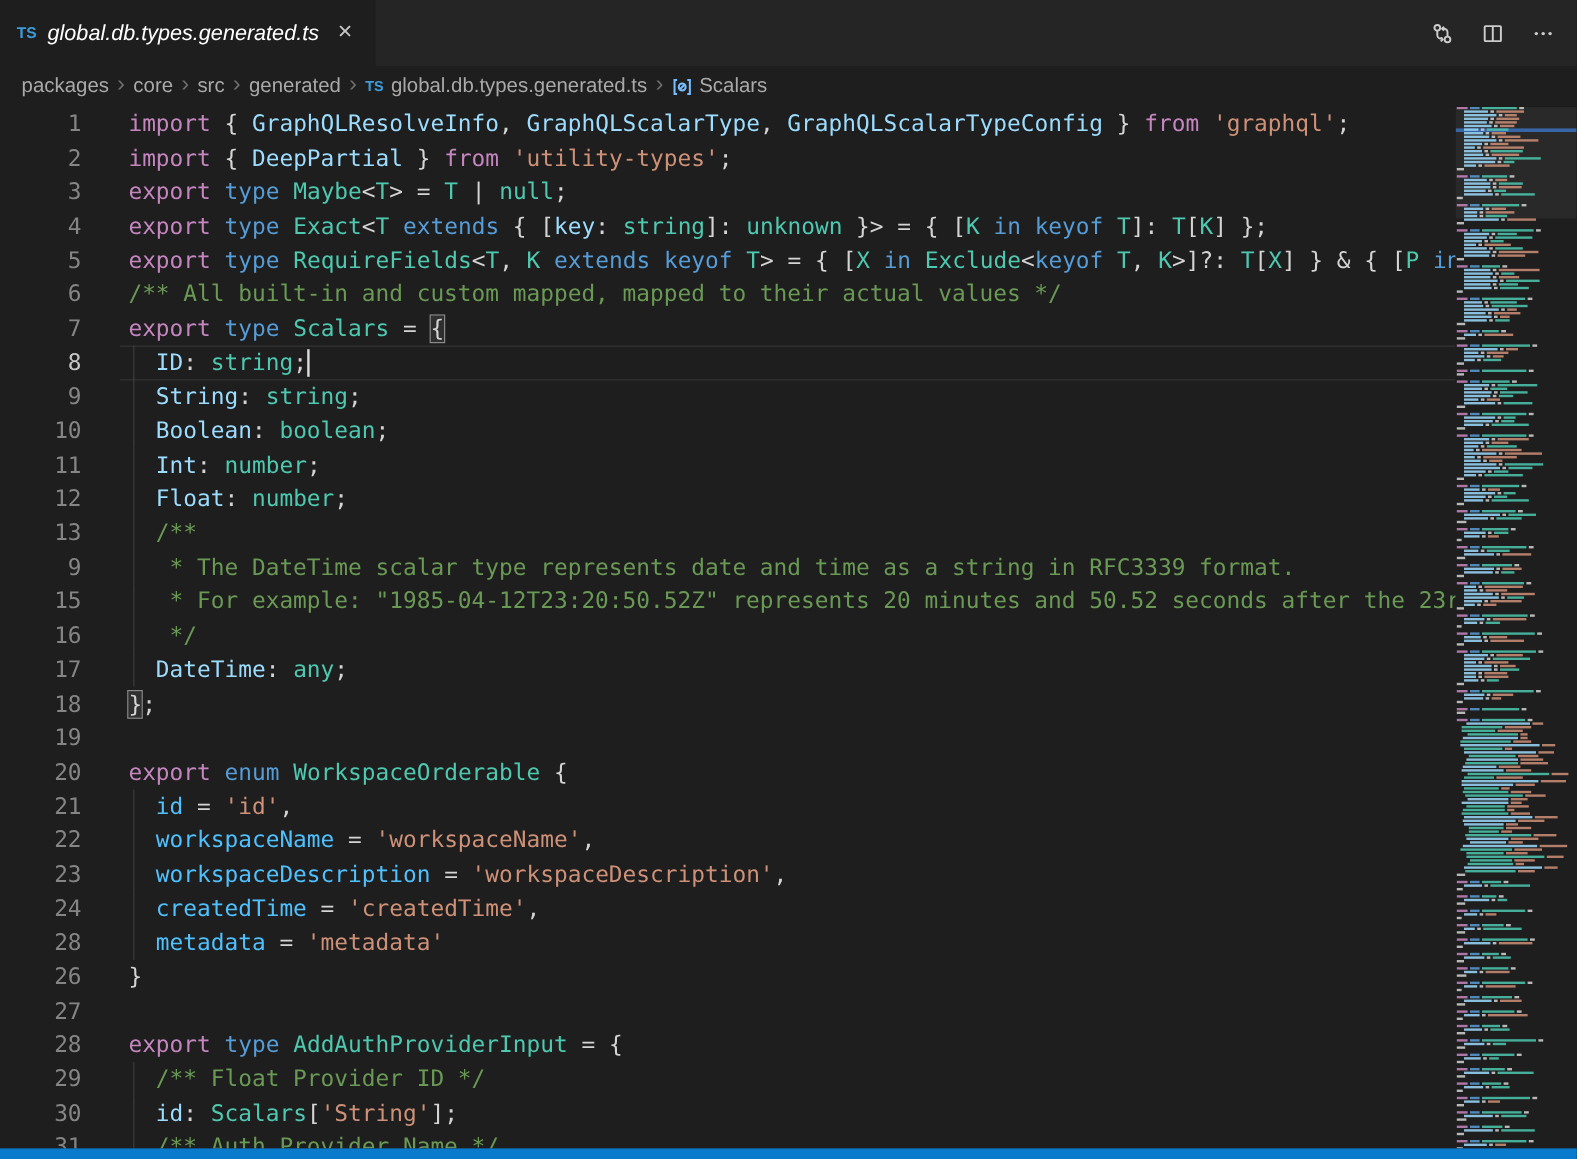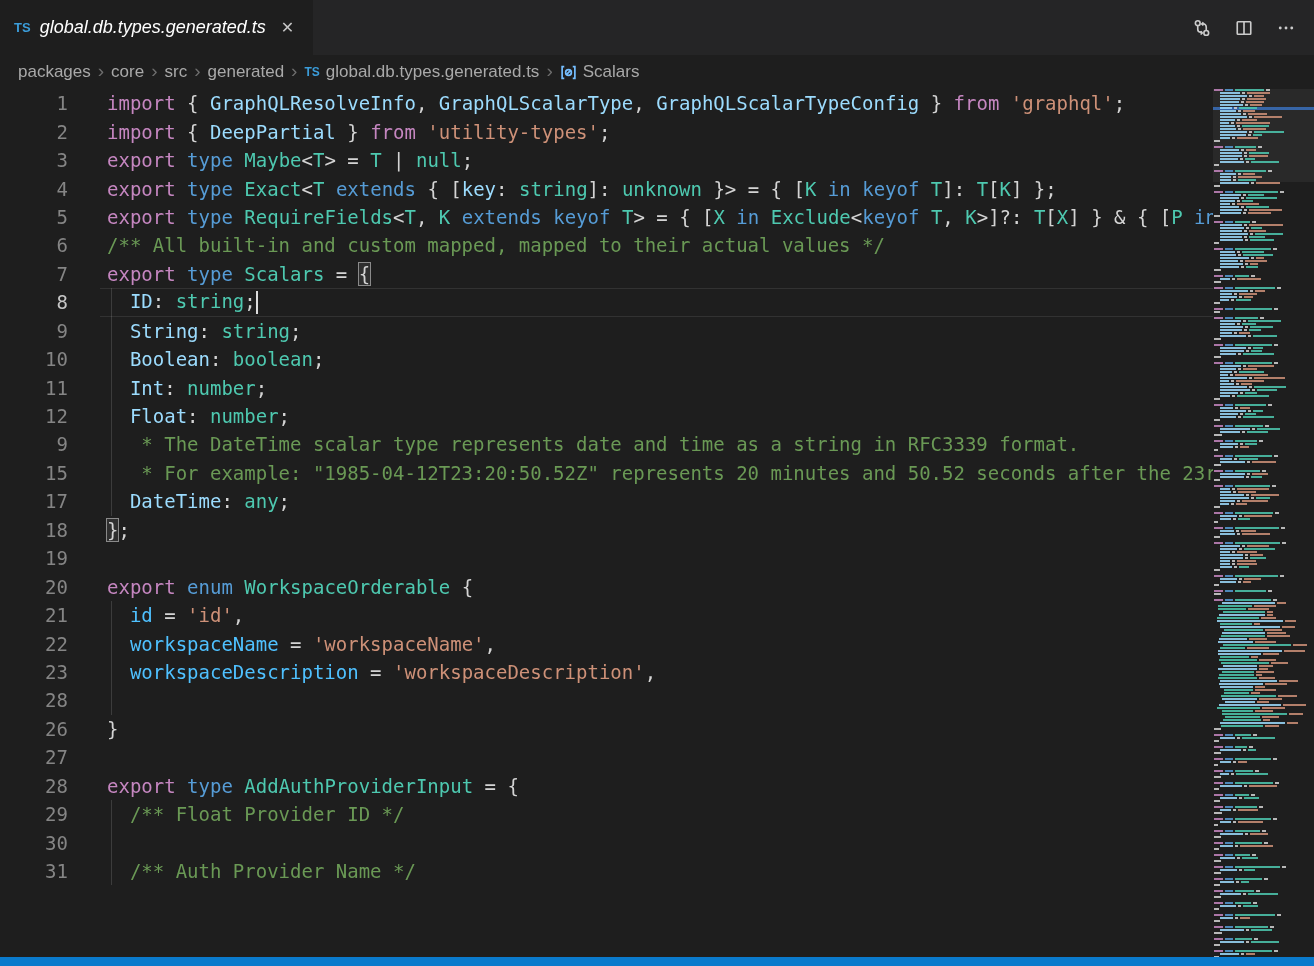--- a/index.html
+++ b/index.html
@@ -144,35 +144,38 @@
       <div class="line"><span class="ln">3</span><span class="lt"><span class="c-kw">export</span><span class="c-pun"> </span><span class="c-kw2">type</span><span class="c-pun"> </span><span class="c-typ">Maybe</span><span class="c-pun">&lt;</span><span class="c-typ">T</span><span class="c-pun">&gt; = </span><span class="c-typ">T</span><span class="c-pun"> | </span><span class="c-typ">null</span><span class="c-pun">;</span></span></div>
       <div class="line"><span class="ln">4</span><span class="lt"><span class="c-kw">export</span><span class="c-pun"> </span><span class="c-kw2">type</span><span class="c-pun"> </span><span class="c-typ">Exact</span><span class="c-pun">&lt;</span><span class="c-typ">T</span><span class="c-pun"> </span><span class="c-kw2">extends</span><span class="c-pun"> { [</span><span class="c-prop">key</span><span class="c-pun">: </span><span class="c-typ">string</span><span class="c-pun">]: </span><span class="c-typ">unknown</span><span class="c-pun"> }&gt; = { [</span><span class="c-typ">K</span><span class="c-pun"> </span><span class="c-kw2">in</span><span class="c-pun"> </span><span class="c-kw2">keyof</span><span class="c-pun"> </span><span class="c-typ">T</span><span class="c-pun">]: </span><span class="c-typ">T</span><span class="c-pun">[</span><span class="c-typ">K</span><span class="c-pun">] };</span></span></div>
       <div class="line"><span class="ln">5</span><span class="lt"><span class="c-kw">export</span><span class="c-pun"> </span><span class="c-kw2">type</span><span class="c-pun"> </span><span class="c-typ">RequireFields</span><span class="c-pun">&lt;</span><span class="c-typ">T</span><span class="c-pun">, </span><span class="c-typ">K</span><span class="c-pun"> </span><span class="c-kw2">extends</span><span class="c-pun"> </span><span class="c-kw2">keyof</span><span class="c-pun"> </span><span class="c-typ">T</span><span class="c-pun">&gt; = { [</span><span class="c-typ">X</span><span class="c-pun"> </span><span class="c-kw2">in</span><span class="c-pun"> </span><span class="c-typ">Exclude</span><span class="c-pun">&lt;</span><span class="c-kw2">keyof</span><span class="c-pun"> </span><span class="c-typ">T</span><span class="c-pun">, </span><span class="c-typ">K</span><span class="c-pun">&gt;]?: </span><span class="c-typ">T</span><span class="c-pun">[</span><span class="c-typ">X</span><span class="c-pun">] } &amp; { [</span><span class="c-typ">P</span><span class="c-pun"> </span><span class="c-kw2">in</span></span></div>
       <div class="line"><span class="ln">6</span><span class="lt"><span class="c-com">/** All built-in and custom mapped, mapped to their actual values */</span></span></div>
       <div class="line"><span class="ln">7</span><span class="lt"><span class="c-kw">export</span><span class="c-pun"> </span><span class="c-kw2">type</span><span class="c-pun"> </span><span class="c-typ">Scalars</span><span class="c-pun"> = </span><span class="c-pun boxed">{</span></span></div>
       <div class="line cur"><span class="guide"></span><span class="ln act">8</span><span class="lt"><span class="c-prop">  ID</span><span class="c-pun">: </span><span class="c-typ">string</span><span class="c-pun">;</span><span class="cursor"></span></span></div>
       <div class="line"><span class="guide"></span><span class="ln">9</span><span class="lt"><span class="c-prop">  String</span><span class="c-pun">: </span><span class="c-typ">string</span><span class="c-pun">;</span></span></div>
       <div class="line"><span class="guide"></span><span class="ln">10</span><span class="lt"><span class="c-prop">  Boolean</span><span class="c-pun">: </span><span class="c-typ">boolean</span><span class="c-pun">;</span></span></div>
       <div class="line"><span class="guide"></span><span class="ln">11</span><span class="lt"><span class="c-prop">  Int</span><span class="c-pun">: </span><span class="c-typ">number</span><span class="c-pun">;</span></span></div>
       <div class="line"><span class="guide"></span><span class="ln">12</span><span class="lt"><span class="c-prop">  Float</span><span class="c-pun">: </span><span class="c-typ">number</span><span class="c-pun">;</span></span></div>
+      <div class="line"><span class="guide"></span><span class="ln">13</span><span class="lt"><span class="c-com">  /**</span></span></div>
       <div class="line"><span class="guide"></span><span class="ln">9</span><span class="lt"><span class="c-com">   * The DateTime scalar type represents date and time as a string in RFC3339 format.</span></span></div>
       <div class="line"><span class="guide"></span><span class="ln">15</span><span class="lt"><span class="c-com">   * For example: "1985-04-12T23:20:50.52Z" represents 20 minutes and 50.52 seconds after the 23rd hour</span></span></div>
+      <div class="line"><span class="guide"></span><span class="ln">16</span><span class="lt"><span class="c-com">   */</span></span></div>
       <div class="line"><span class="guide"></span><span class="ln">17</span><span class="lt"><span class="c-prop">  DateTime</span><span class="c-pun">: </span><span class="c-typ">any</span><span class="c-pun">;</span></span></div>
       <div class="line"><span class="ln">18</span><span class="lt"><span class="c-pun boxed">}</span><span class="c-pun">;</span></span></div>
       <div class="line"><span class="ln">19</span><span class="lt"></span></div>
       <div class="line"><span class="ln">20</span><span class="lt"><span class="c-kw">export</span><span class="c-pun"> </span><span class="c-kw2">enum</span><span class="c-pun"> </span><span class="c-typ">WorkspaceOrderable</span><span class="c-pun"> {</span></span></div>
       <div class="line"><span class="guide"></span><span class="ln">21</span><span class="lt"><span class="c-enm">  id</span><span class="c-pun"> = </span><span class="c-str">'id'</span><span class="c-pun">,</span></span></div>
       <div class="line"><span class="guide"></span><span class="ln">22</span><span class="lt"><span class="c-enm">  workspaceName</span><span class="c-pun"> = </span><span class="c-str">'workspaceName'</span><span class="c-pun">,</span></span></div>
       <div class="line"><span class="guide"></span><span class="ln">23</span><span class="lt"><span class="c-enm">  workspaceDescription</span><span class="c-pun"> = </span><span class="c-str">'workspaceDescription'</span><span class="c-pun">,</span></span></div>
-      <div class="line"><span class="guide"></span><span class="ln">28</span></div>
+      <div class="line"><span class="guide"></span><span class="ln">24</span><span class="lt"><span class="c-enm">  createdTime</span><span class="c-pun"> = </span><span class="c-str">'createdTime'</span><span class="c-pun">,</span></span></div>
+      <div class="line"><span class="guide"></span><span class="ln">28</span><span class="lt"><span class="c-enm">  metadata</span><span class="c-pun"> = </span><span class="c-str">'metadata'</span></span></div>
       <div class="line"><span class="ln">26</span><span class="lt"><span class="c-pun">}</span></span></div>
       <div class="line"><span class="ln">27</span><span class="lt"></span></div>
       <div class="line"><span class="ln">28</span><span class="lt"><span class="c-kw">export</span><span class="c-pun"> </span><span class="c-kw2">type</span><span class="c-pun"> </span><span class="c-typ">AddAuthProviderInput</span><span class="c-pun"> = {</span></span></div>
       <div class="line"><span class="guide"></span><span class="ln">29</span><span class="lt"><span class="c-com">  /** Float Provider ID */</span></span></div>
-      <div class="line"><span class="guide"></span><span class="ln">30</span></div>
+      <div class="line"><span class="guide"></span><span class="ln">30</span><span class="lt"><span class="c-prop">  id</span><span class="c-pun">: </span><span class="c-typ">Scalars</span><span class="c-pun">[</span><span class="c-str">'String'</span><span class="c-pun">];</span></span></div>
       <div class="line"><span class="guide"></span><span class="ln">31</span><span class="lt"><span class="c-com">  /** Auth Provider Name */</span></span></div>
     </div>
   <div class="minimap" id="minimap">
     <div class="mm-slider" id="mm-slider" style="height: 93px;"></div>
     <div class="mm-current" id="mm-current" style="top: 18px;"></div>
   <div class="mm-row" style="padding-left: 1px;">
         <span style="background: rgb(197, 134, 192); opacity: 0.85; width: 9px;"></span>
         <span style="background: rgb(86, 156, 214); opacity: 0.85; width: 8px;"></span>
         <span style="background: rgb(78, 201, 176); opacity: 0.85; width: 29.394px;"></span>
         <span style="background: rgb(212, 212, 212); opacity: 0.85; width: 4px;"></span>

